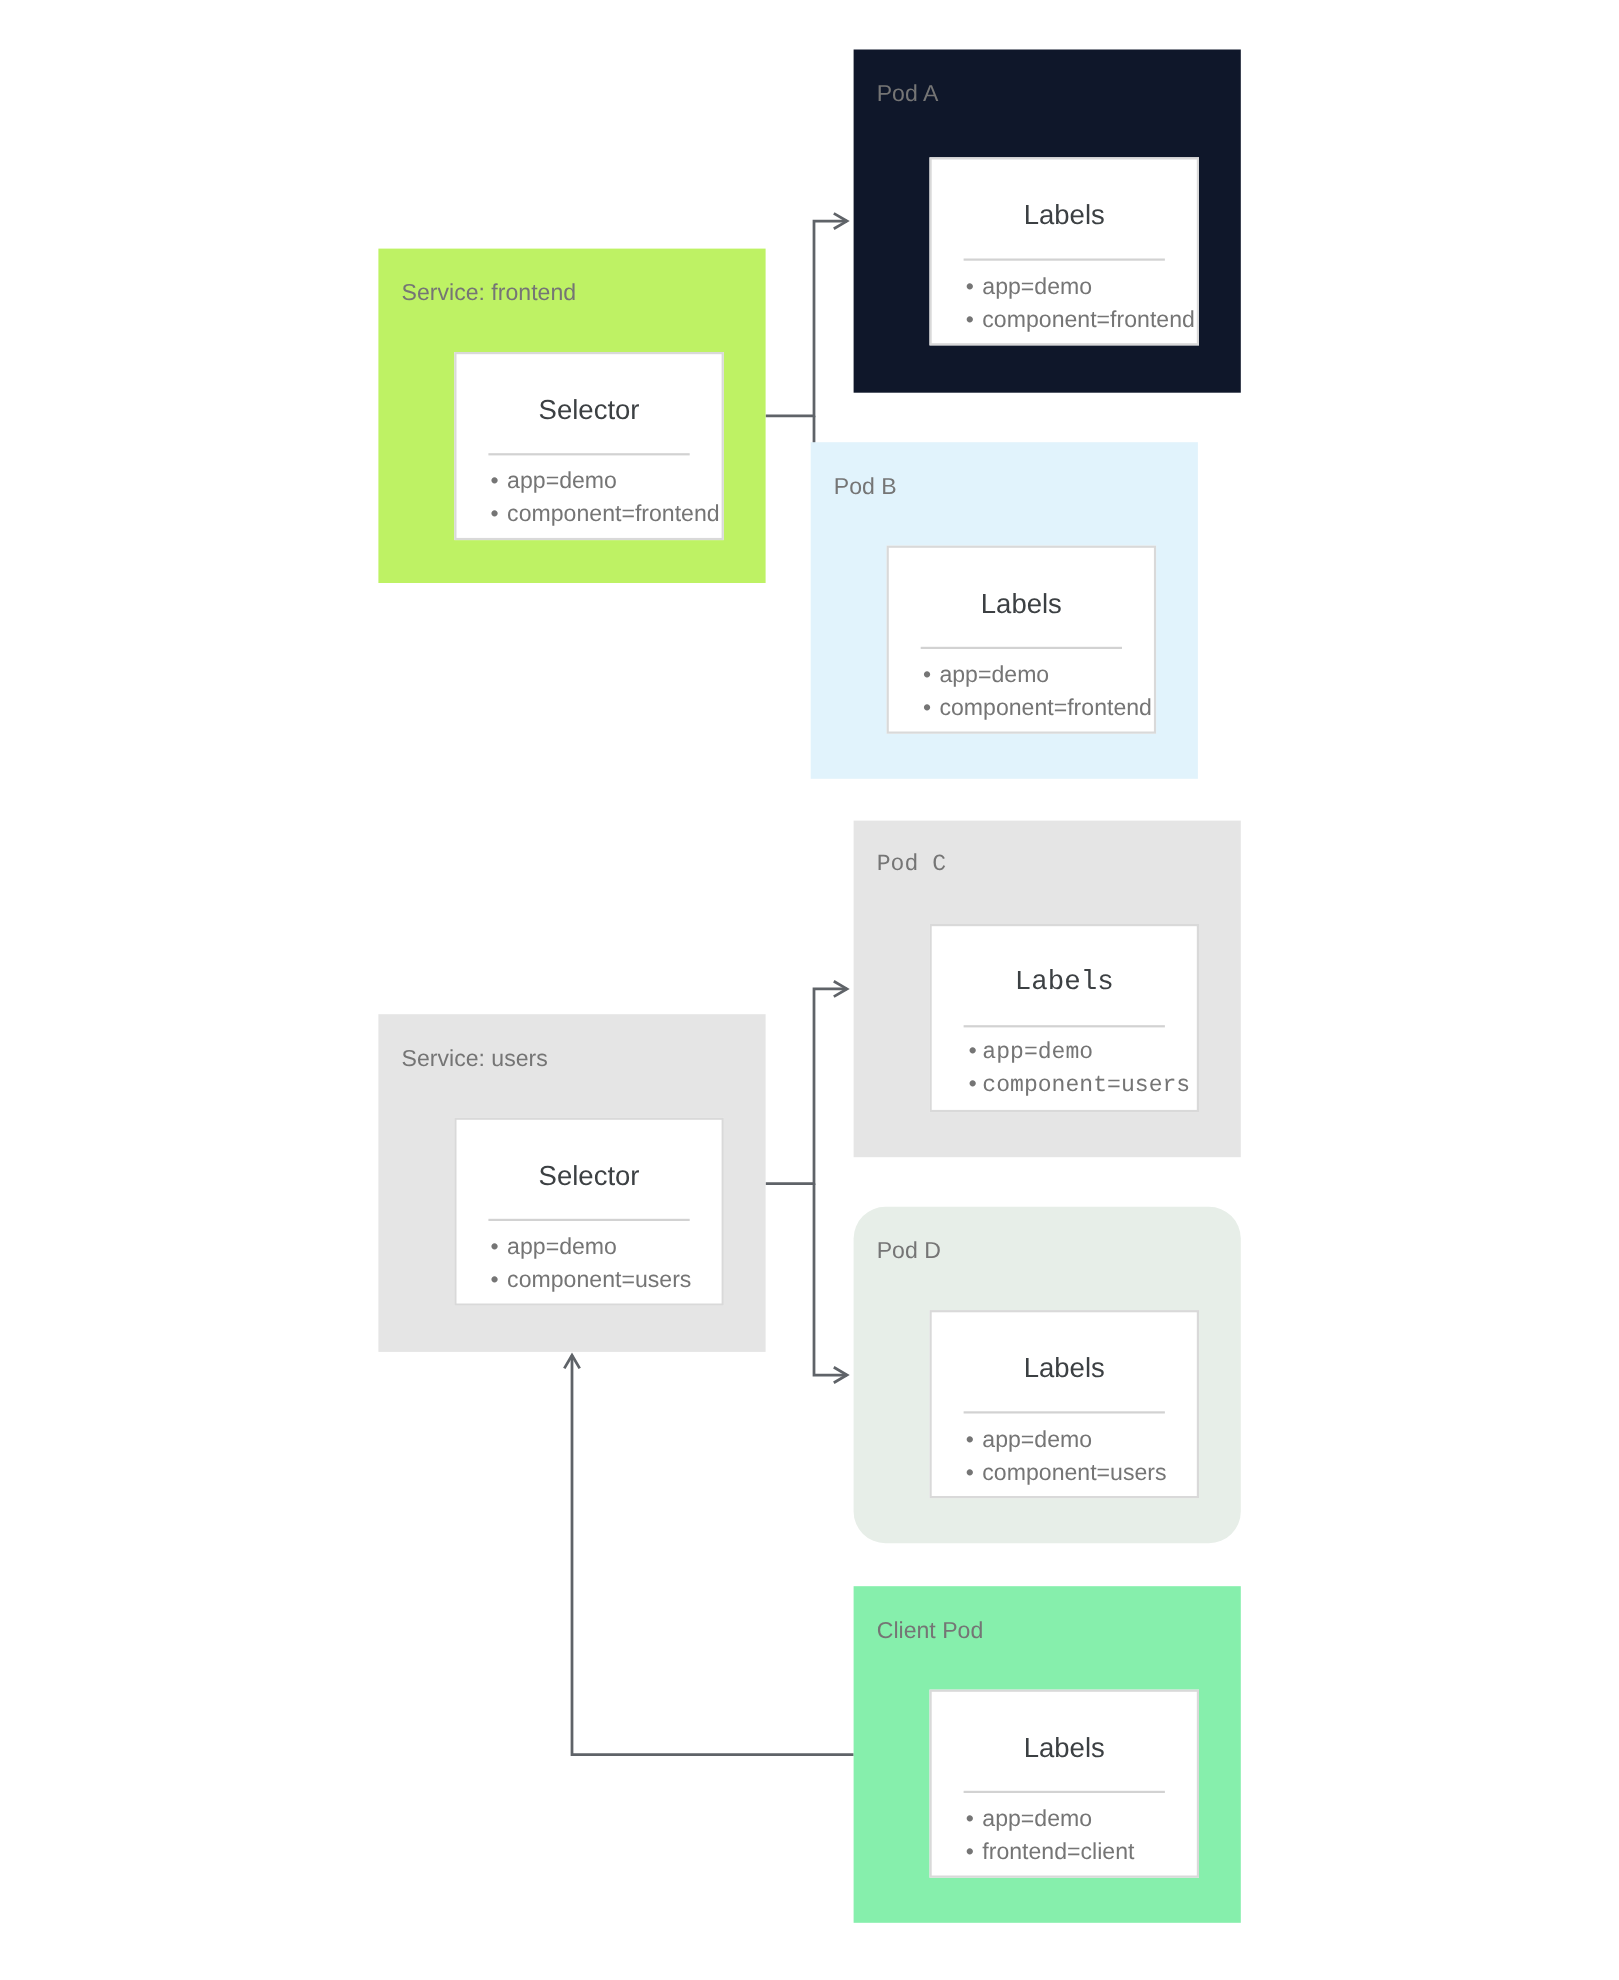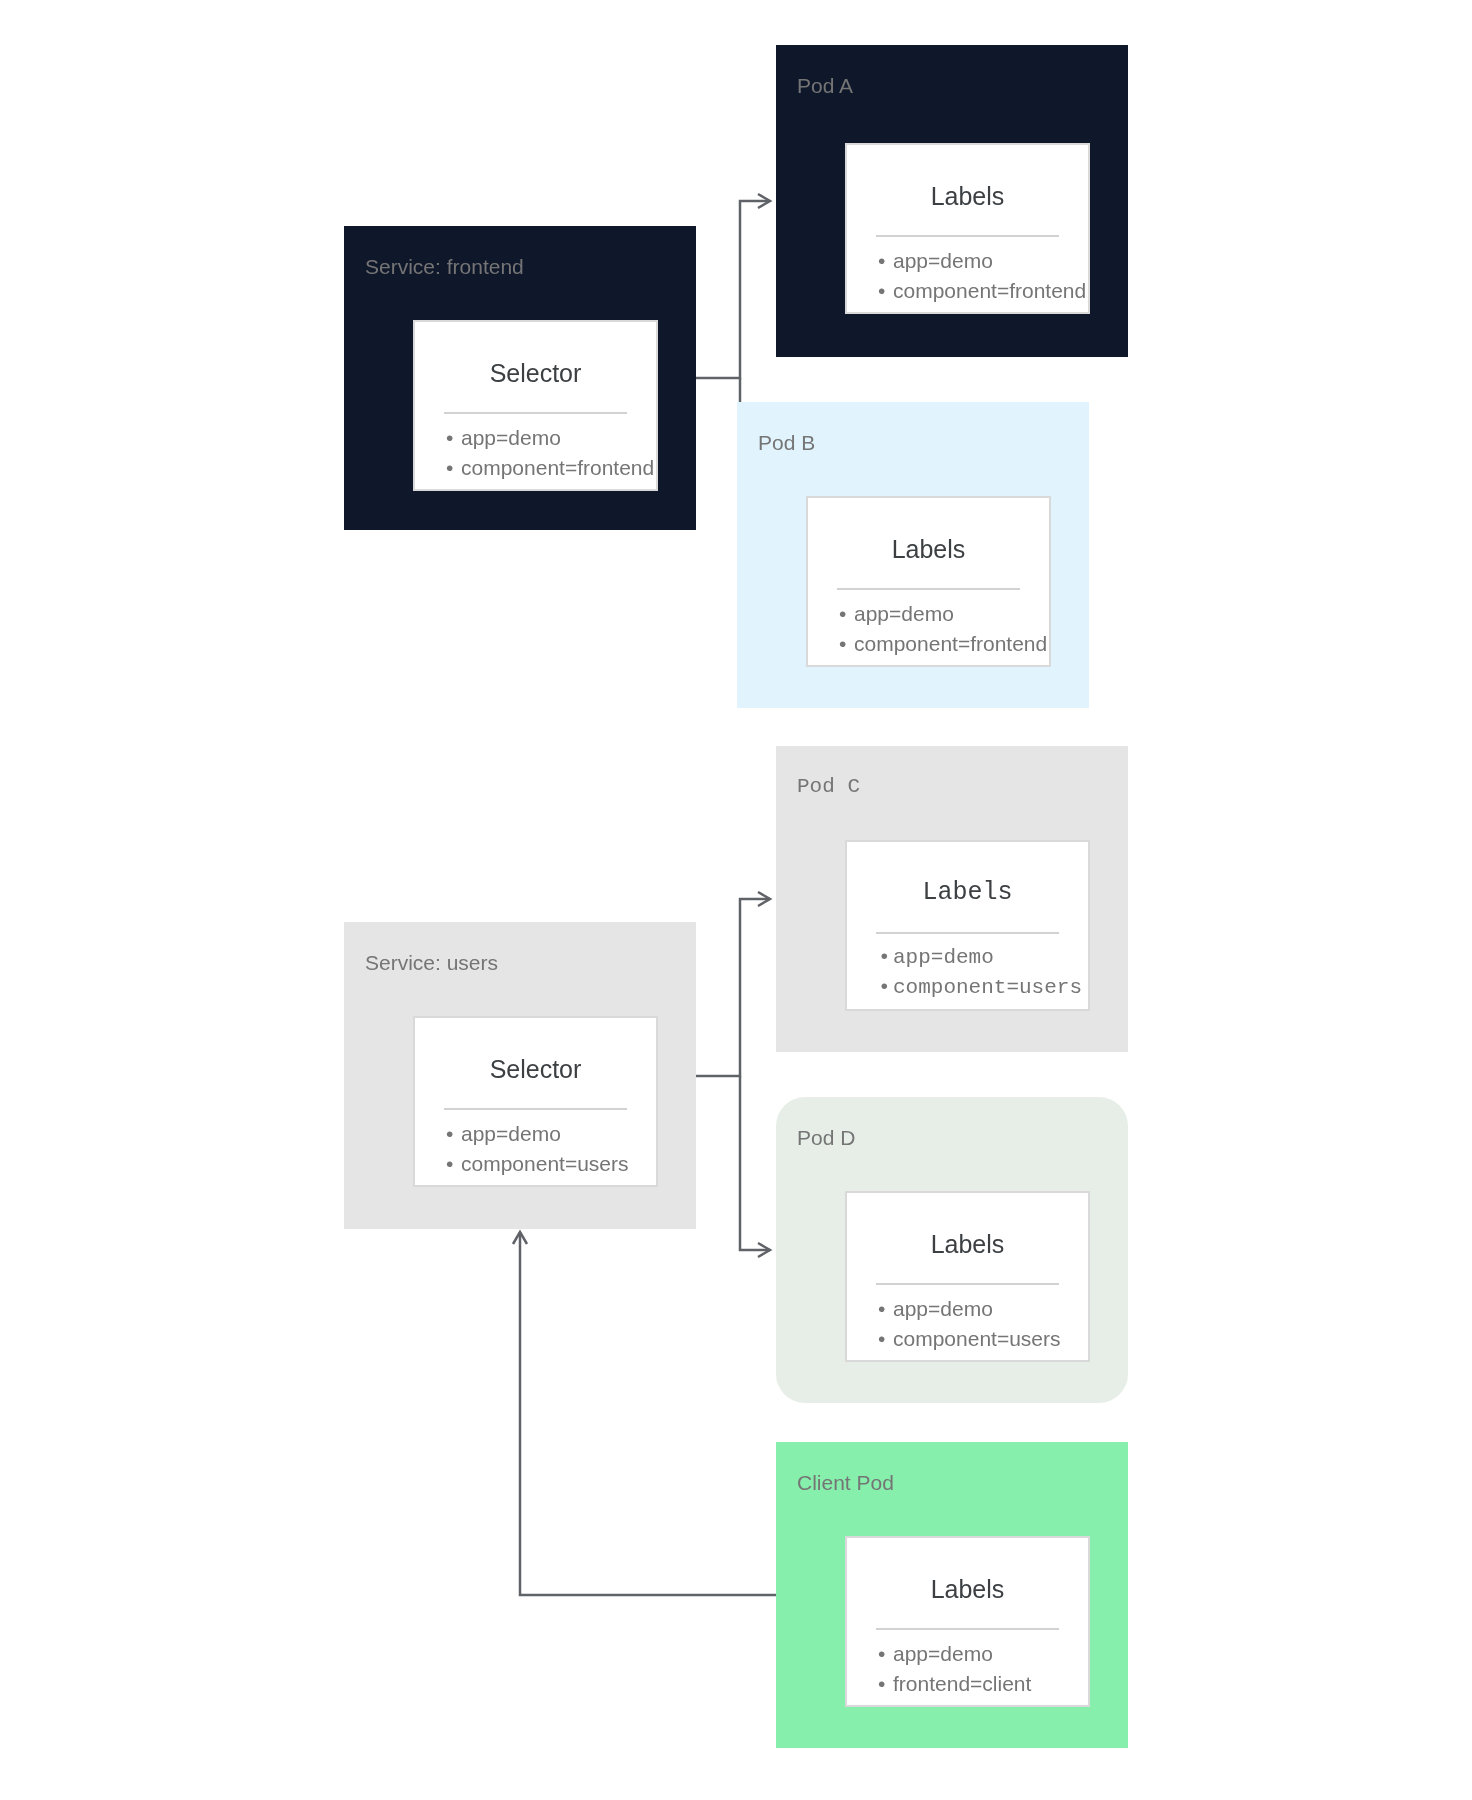--- a/index.html
+++ b/index.html
@@ -58,21 +58,21 @@
         <path class="arrow-stroke" d="M4,3 L16,10 L4,17"></path>
       </marker>
     </defs>
     <path class="arrow-stroke" d="M696,378 L740,378 L740,201 L770,201" marker-end="url(#arrowhead)"></path>
     <path class="arrow-stroke" d="M740,378 L740,555 L770,555" marker-end="url(#arrowhead)"></path>
     <path class="arrow-stroke" d="M696,1076 L740,1076 L740,899 L770,899" marker-end="url(#arrowhead)"></path>
     <path class="arrow-stroke" d="M740,1076 L740,1250 L770,1250" marker-end="url(#arrowhead)"></path>
     <path class="arrow-stroke" d="M776,1595 L520,1595 L520,1232" marker-end="url(#arrowhead)"></path>
   </svg>
 
-  <div class="node n-sf" style="background-color: #0f172a;">
+  <div class="node n-sf" style="background-color: #bef264;">
     <div class="node-title">Service: frontend</div>
     <div class="card">
       <div class="card-heading">Selector</div>
       <div class="card-divider"></div>
       <ul class="card-list">
         <li>app=demo</li>
         <li>component=frontend</li>
       </ul>
     </div>
   </div>

